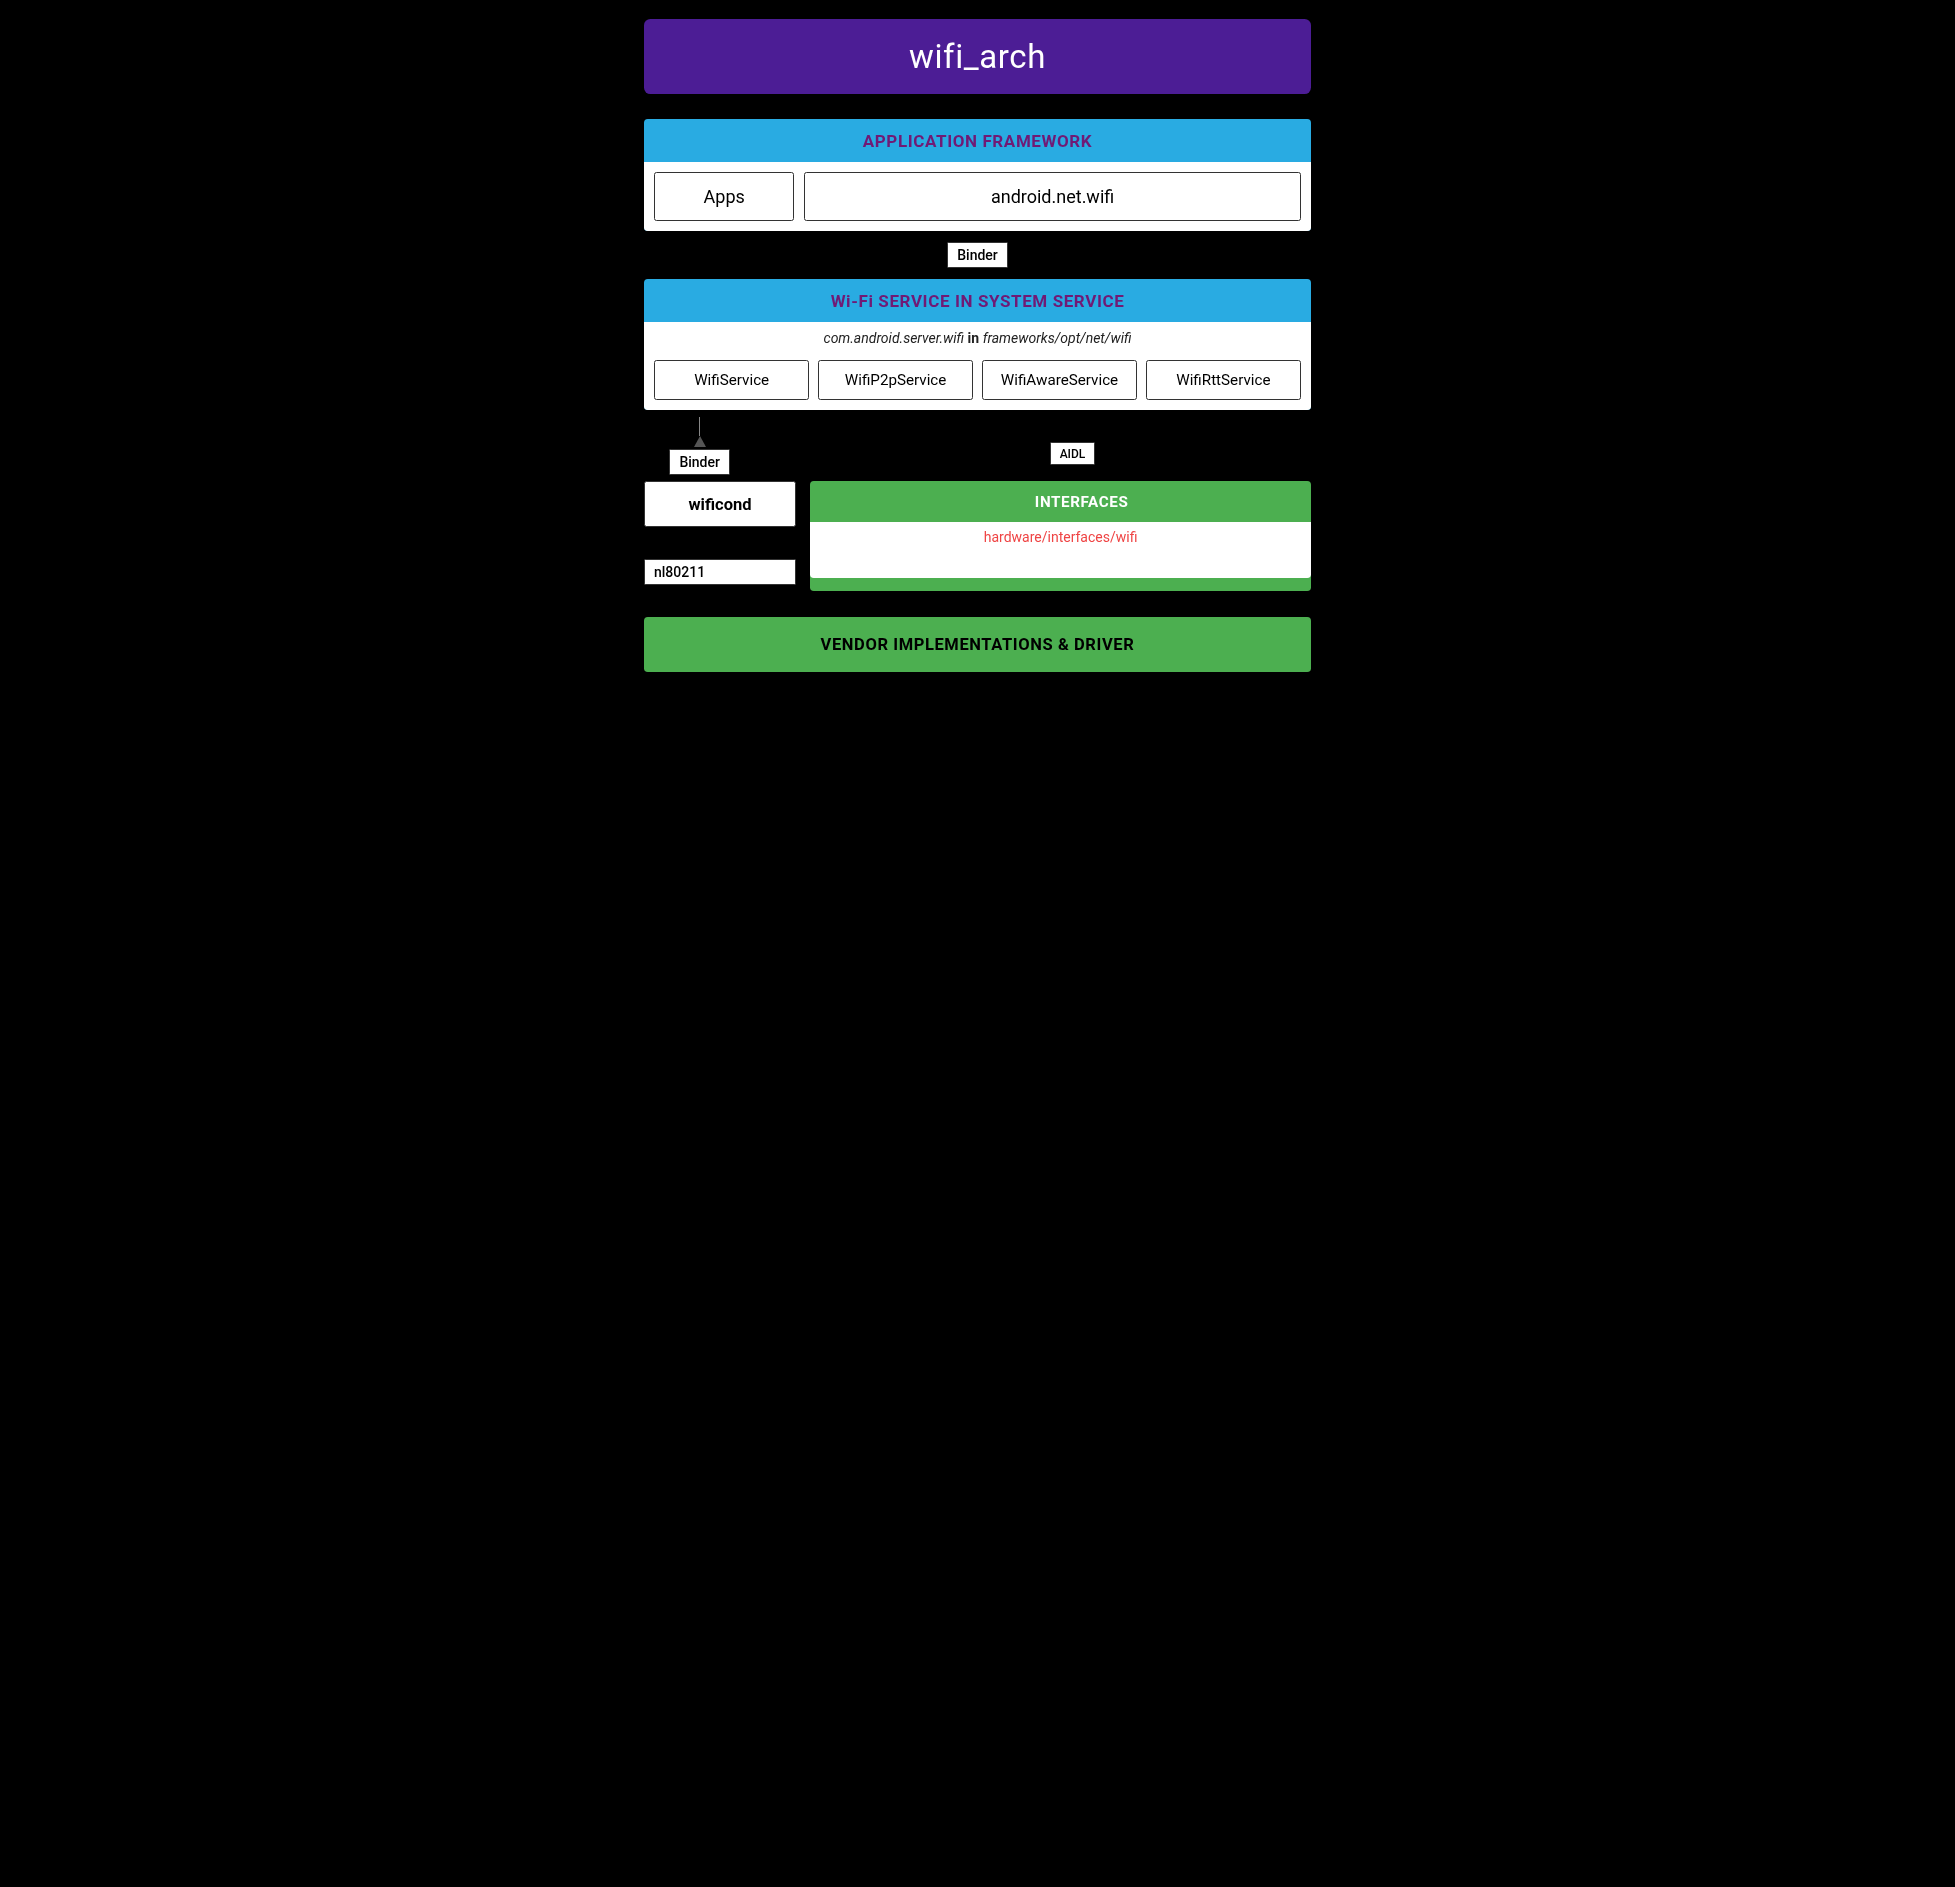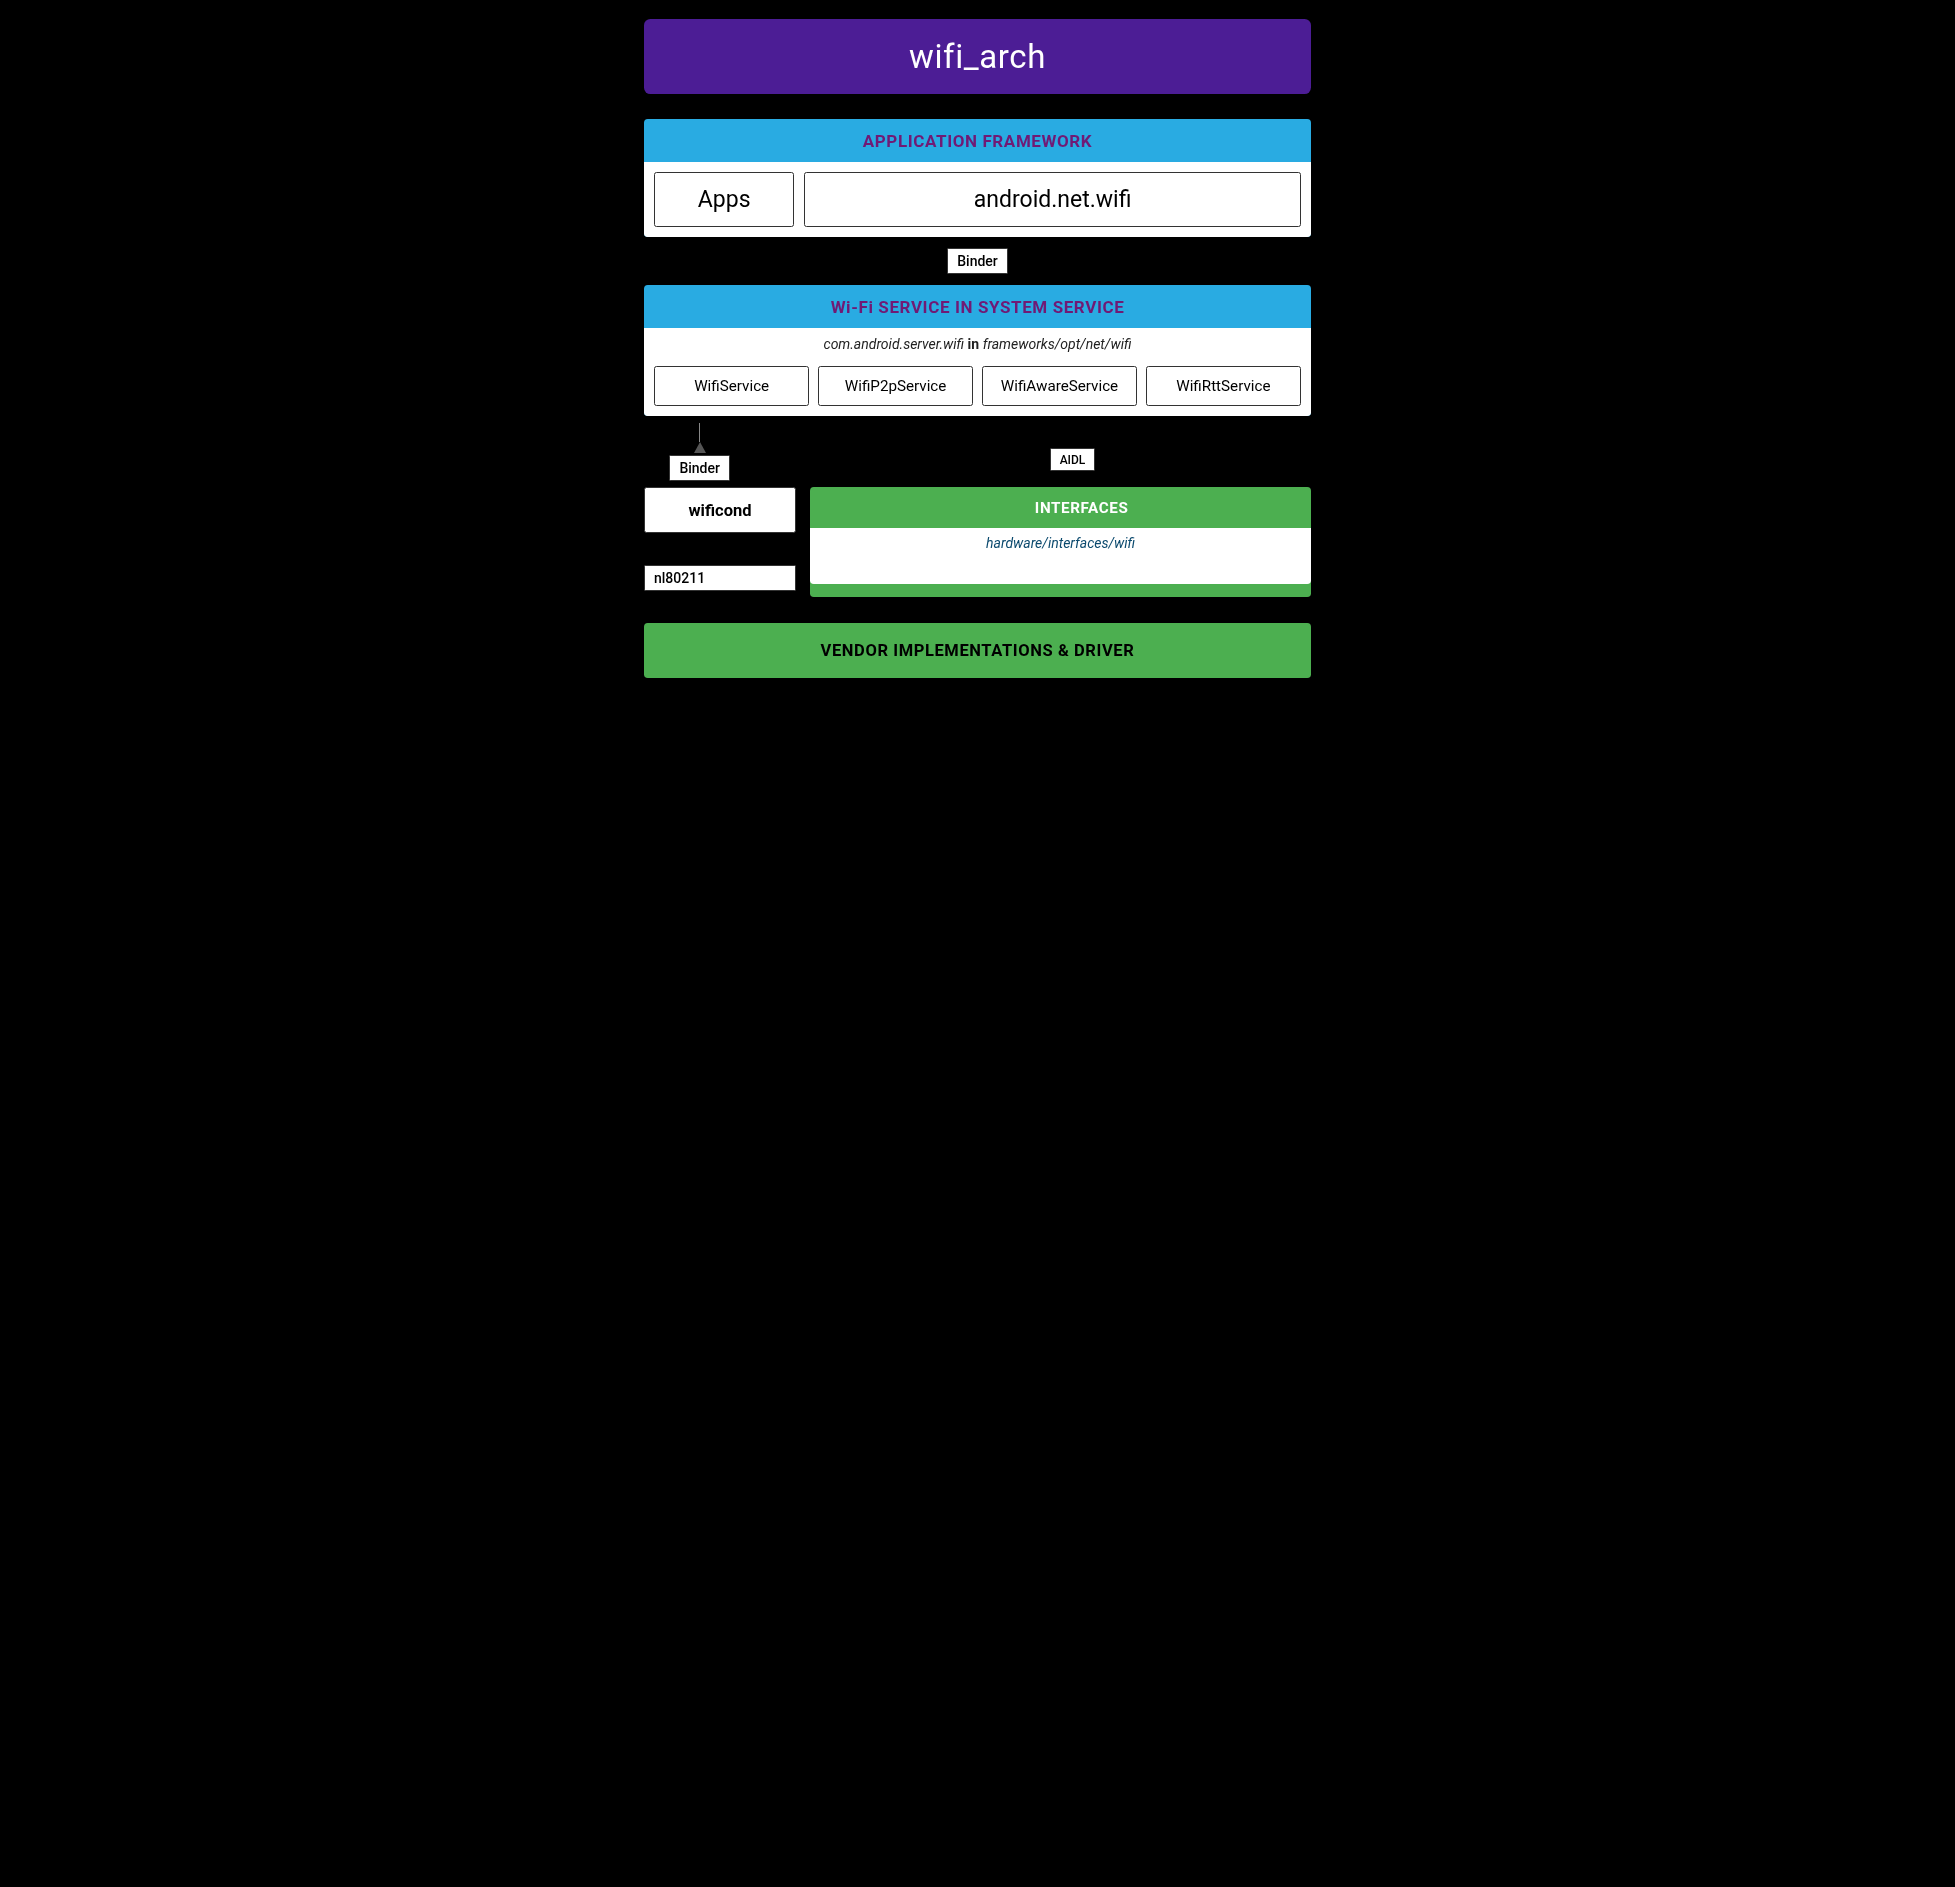--- a/index.html
+++ b/index.html
@@ -69,21 +69,21 @@
     }
 
     .box-white {
       border: 1.3px solid #333;
       background: #fff;
       border-radius: 2.5px;
       display: flex;
       align-items: center;
       justify-content: center;
       padding: 12.7px 19px;
-      font-size: 23px;
+      font-size: 18px;
       font-weight: 400;
     }
 
     .box-apps {
       min-width: 140px;
       white-space: nowrap;
     }
 
     .box-android-net-wifi {
       flex: 1;
@@ -216,24 +216,23 @@
     }
 
     .interfaces-body {
       background: #fff;
       padding: 7.6px 10.2px 10.2px;
       border-radius: 0 0 3.8px 3.8px;
     }
 
     .hw-path {
       text-align: center;
-      font-style: italic;
       font-size: 14px;
       margin-bottom: 22px;
-      color: #0c4a6e;
+      color: #ef4444;
     }
 
     .hal-row {
       display: flex;
       gap: 9px;
     }
 
     .hal-box {
       flex: 1;
       border: 1.3px solid #333;

